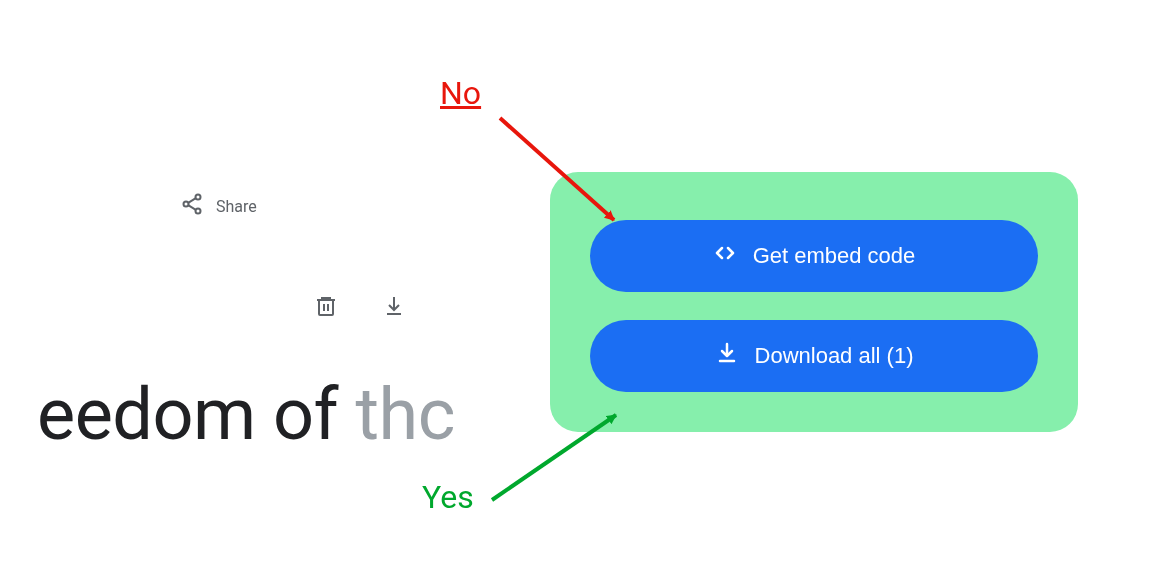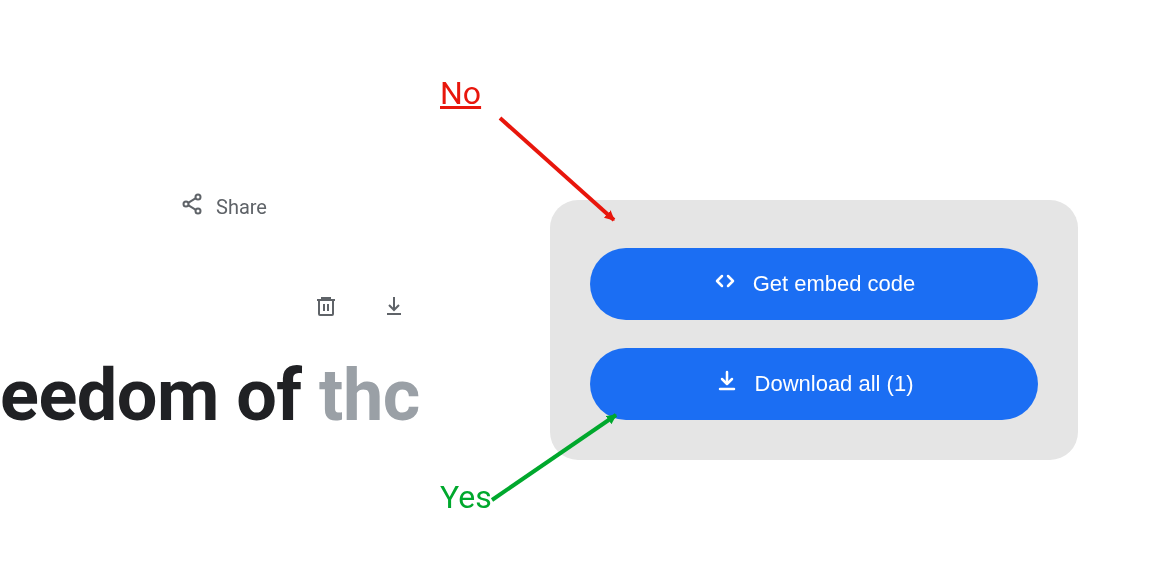--- a/index.html
+++ b/index.html
@@ -18,63 +18,63 @@
       left: 180px;
       display: flex;
       gap: 48px;
       align-items: center;
     }
     .toolbar-item {
       display: flex;
       align-items: center;
       gap: 12px;
       color: #5f6368;
-      font-size: 20px;
+      font-size: 16px;
       cursor: pointer;
     }
     .toolbar-item svg { width: 24px; height: 24px; }
 
     .secondary-icons {
       position: absolute;
       top: 294px;
       left: 314px;
       display: flex;
       gap: 44px;
       align-items: center;
       color: #5f6368;
     }
     .secondary-icons svg { width: 24px; height: 24px; cursor: pointer; }
 
     .heading-text {
       position: absolute;
-      top: 353px;
+      top: 372px;
       left: 0;
       font-size: 72px;
-      font-weight: 700;
+      font-weight: 400;
       color: #202124;
       letter-spacing: -0.5px;
       white-space: nowrap;
+      padding-left: 37px;
     }
     .heading-fade {
       color: #9aa0a6;
     }
 
     .panel {
       position: absolute;
       top: 172px;
       left: 550px;
       width: 528px;
-      background: #e5e5e5;
+      background: #86efac;
       border-radius: 28px;
       padding: 48px 40px 40px 40px;
       display: flex;
       flex-direction: column;
       gap: 28px;
       align-items: stretch;
-      margin-top: 28px;
     }
     .pill-button {
       background: #1b6ef3;
       color: #fff;
       border: none;
       border-radius: 999px;
       height: 72px;
       display: flex;
       align-items: center;
       justify-content: center;
@@ -108,21 +108,20 @@
       color: #e8160c;
       font-size: 32px;
       text-decoration: underline;
     }
     .anno-label-yes {
       position: absolute;
       top: 478px;
       left: 422px;
       color: #00a82d;
       font-size: 32px;
-      margin-left: 18px;
     }
   </style>
 </head>
 <body>
 
 <div class="toolbar">
   <div class="toolbar-item">
     <span>
       <svg viewBox="0 0 24 24" fill="none" stroke="#5f6368" stroke-width="2">
         <circle cx="18" cy="5" r="2.5"></circle>

